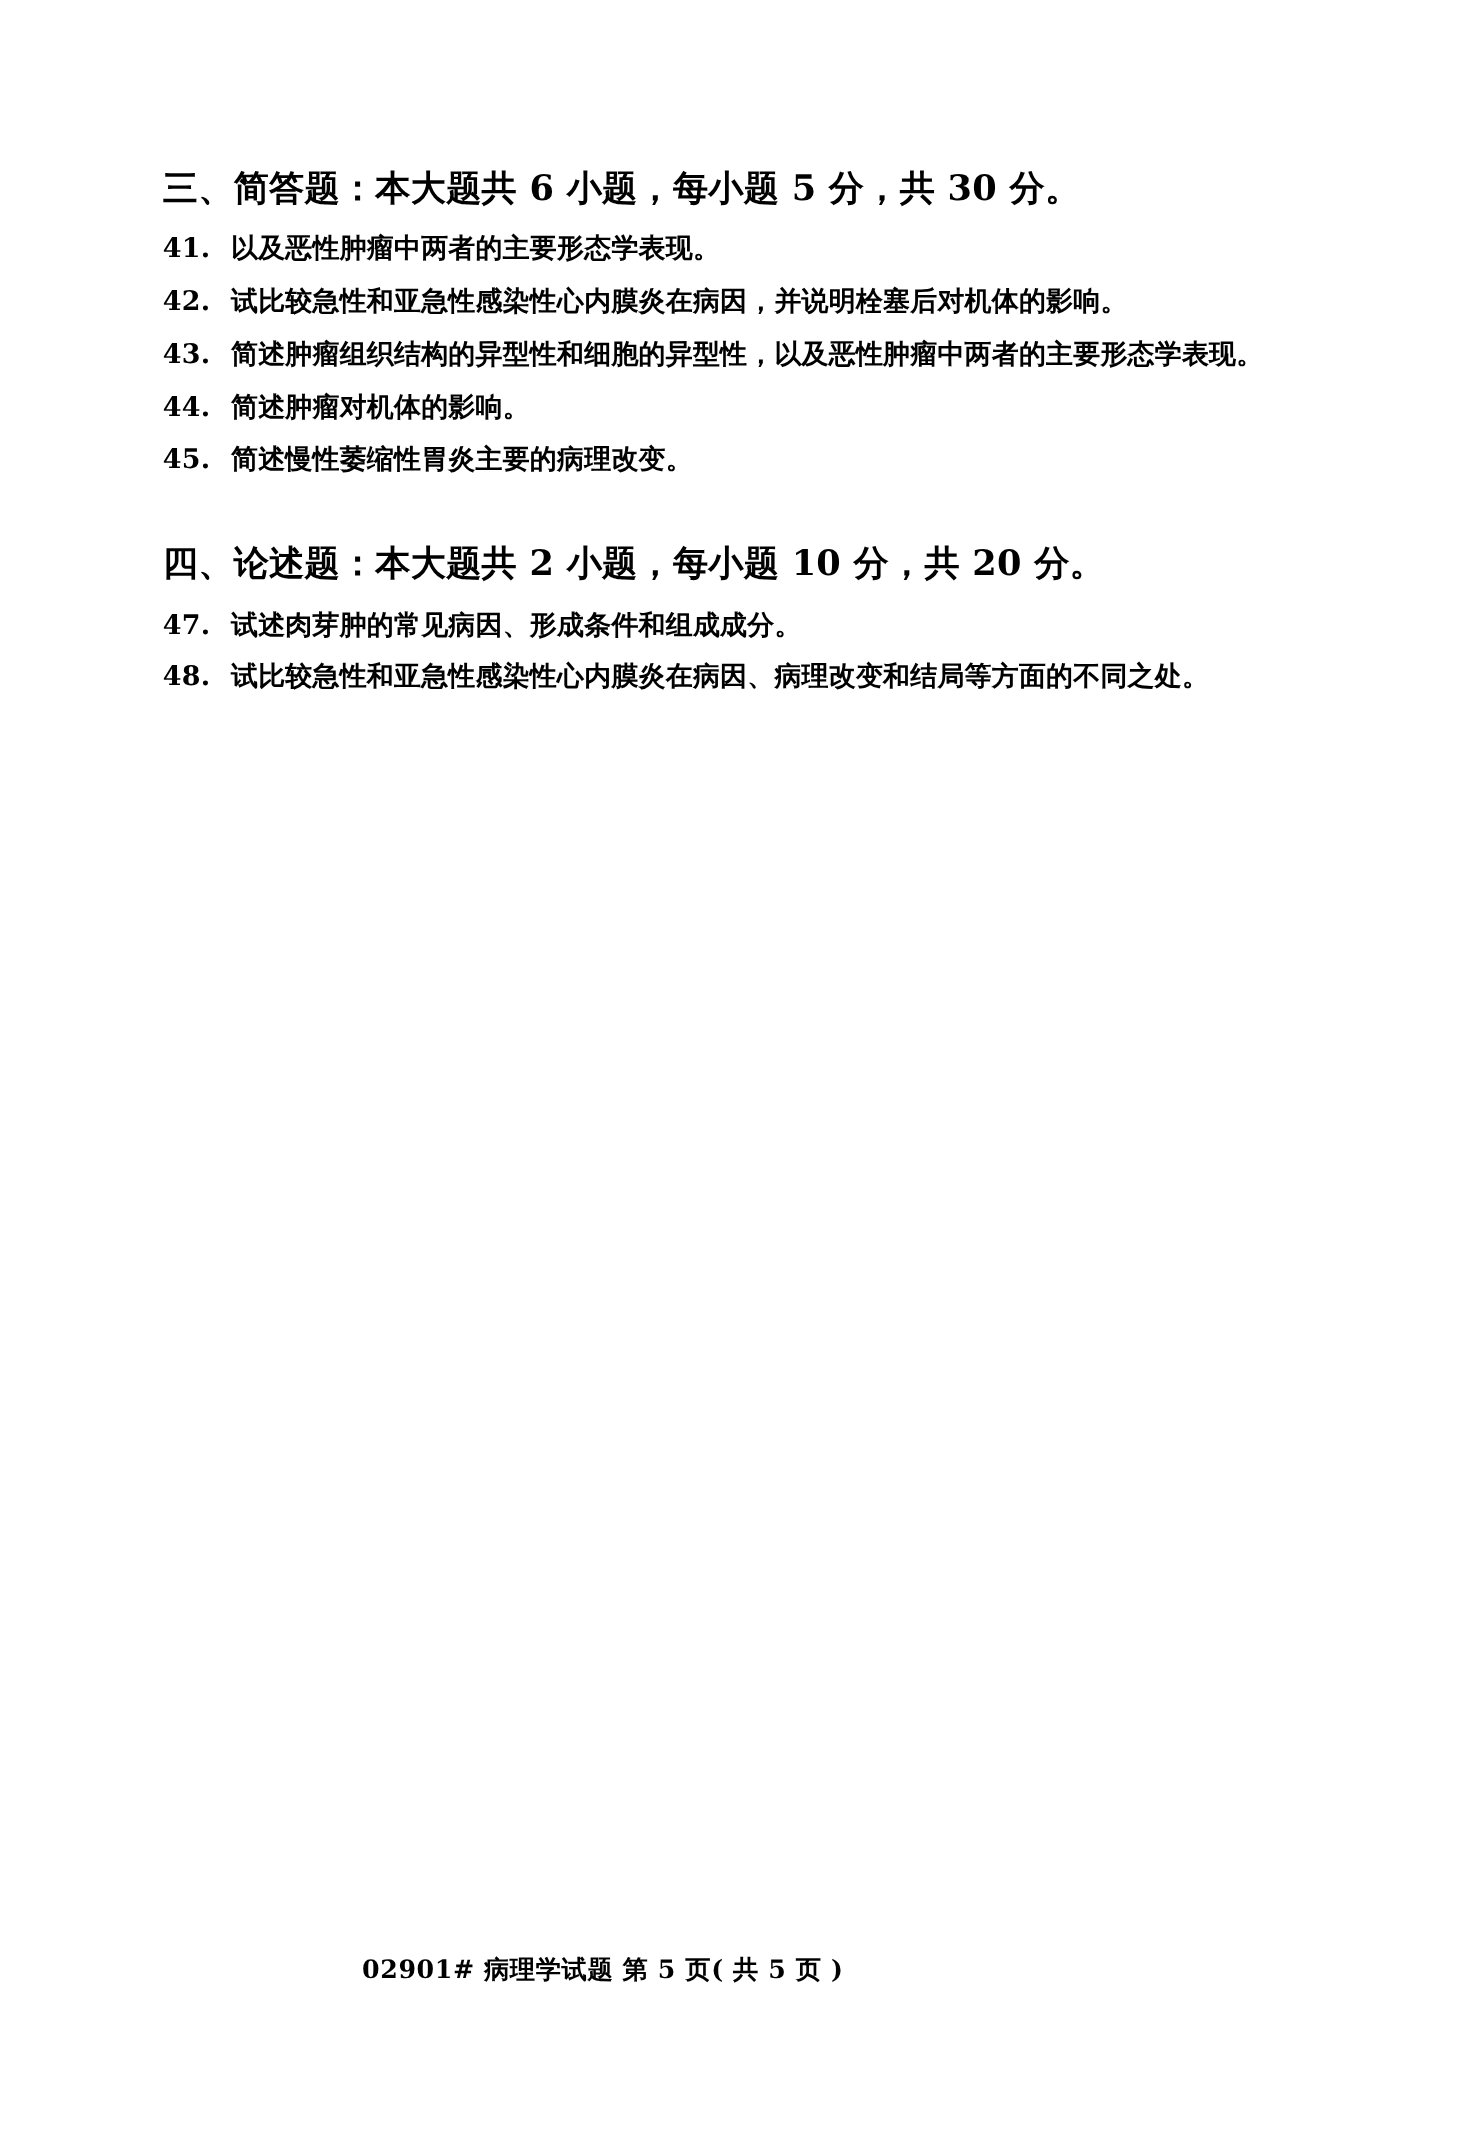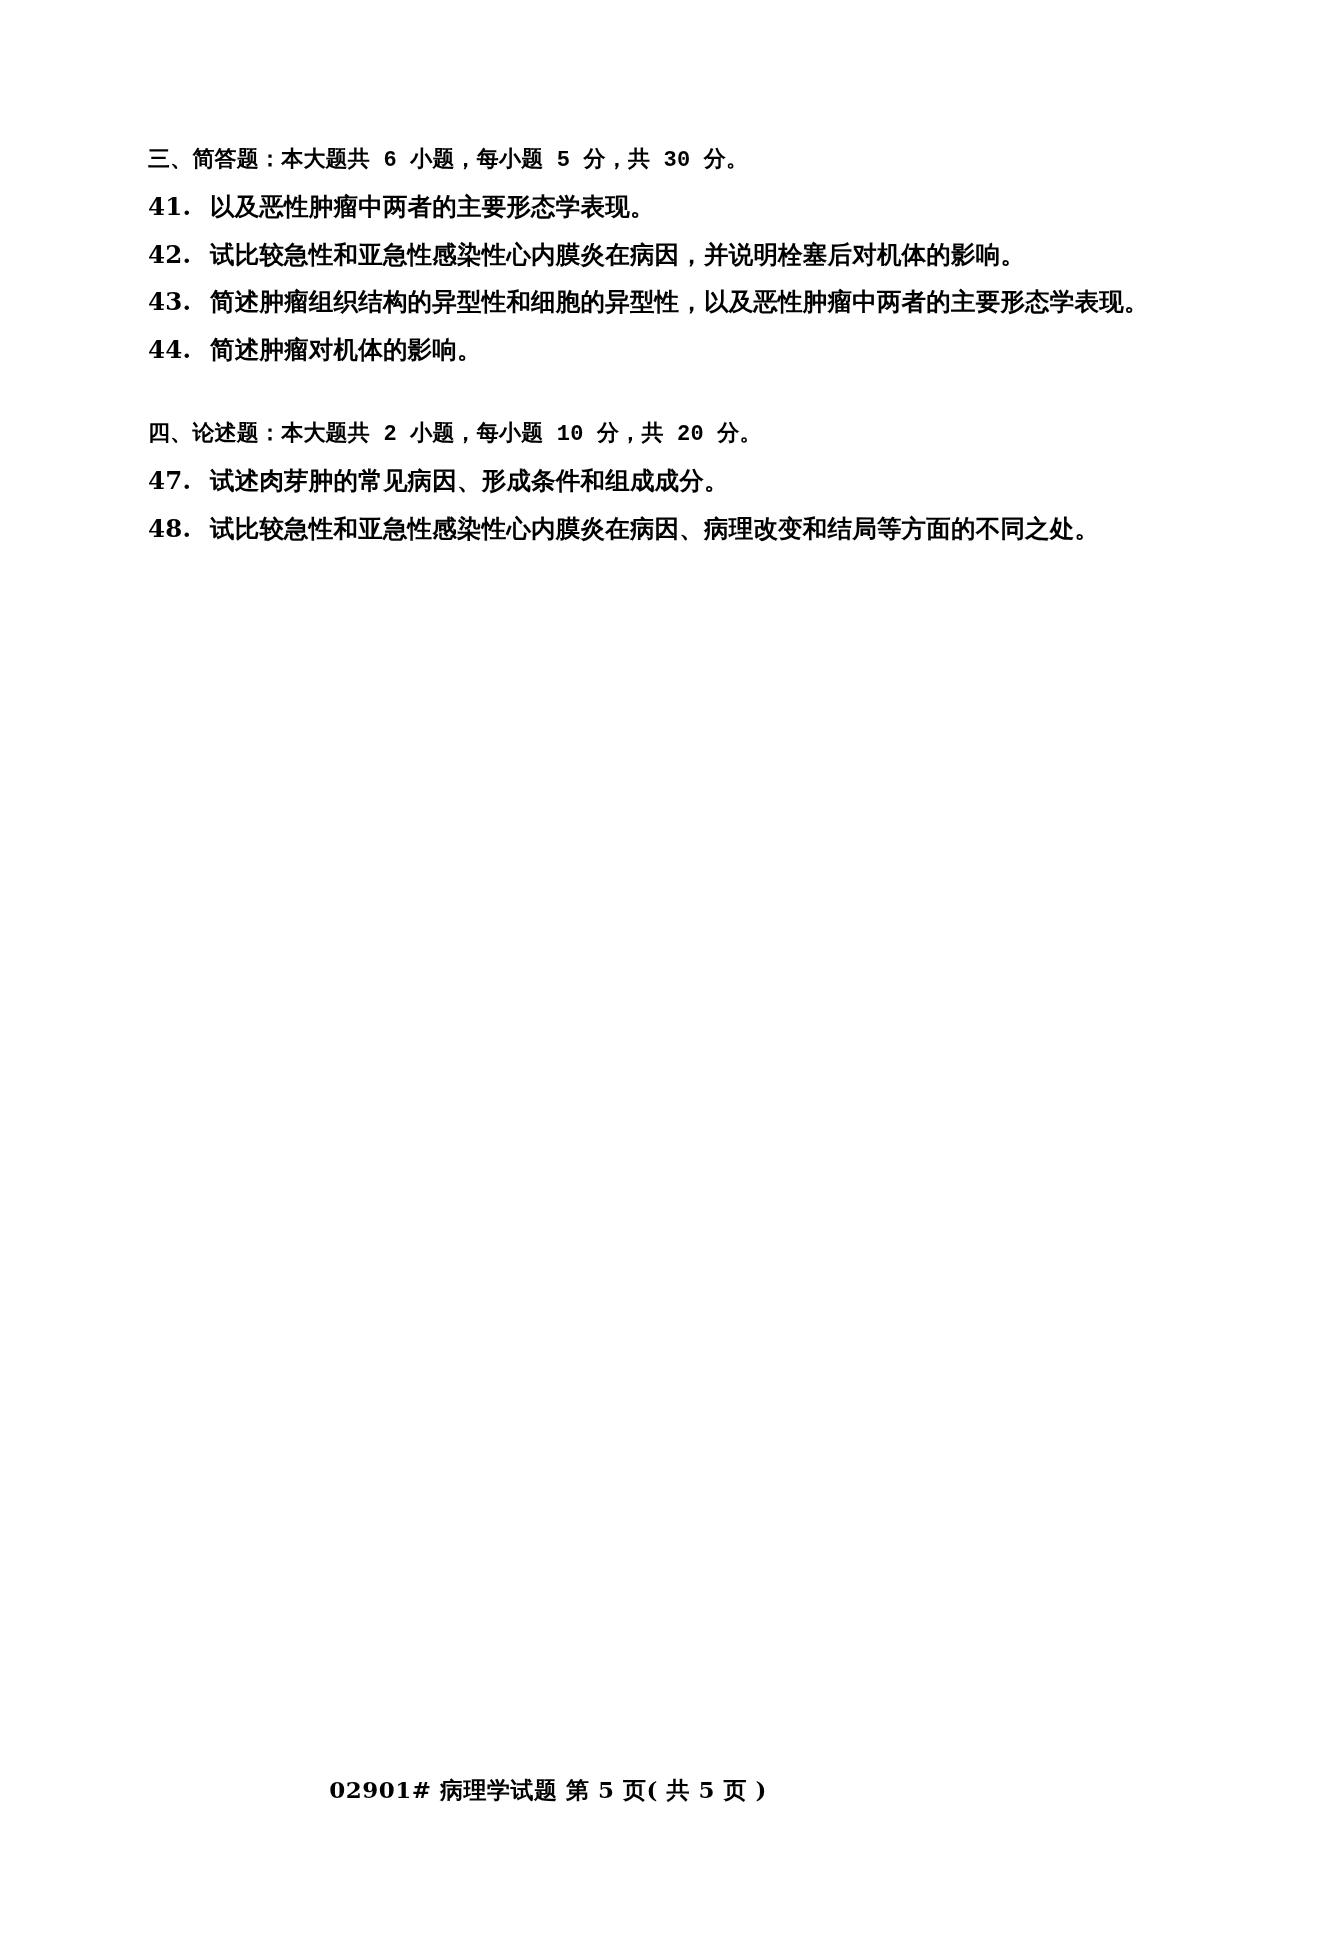--- a/index.html
+++ b/index.html
@@ -23,26 +23,25 @@
     height: 1957px;
     background: #ffffff;
   }
   .content {
     position: absolute;
     left: 148px;
     top: 140px;
     width: 1050px;
   }
   .section-heading {
-    font-size: 22px;
+    font-size: 32px;
     line-height: 1.95;
     letter-spacing: 0.2px;
     font-weight: 600;
     white-space: nowrap;
-    font-family: Liberation Mono, monospace;
   }
   .q-item {
     display: flex;
     align-items: flex-end;
     font-size: 24.5px;
     line-height: 1.95;
     letter-spacing: 0.2px;
     font-weight: 600;
   }
   .q-num {
@@ -91,20 +90,24 @@
     <div class="q-item">
       <span class="q-num">43.</span>
       <span class="q-text">简述肿瘤组织结构的异型性和细胞的异型性，以及恶性肿瘤中两者的主要形态学表现。</span>
     </div>
 
     <div class="q-item">
       <span class="q-num">44.</span>
       <span class="q-text">简述肿瘤对机体的影响。</span>
     </div>
 
+    <div class="q-item">
+      <span class="q-num">45.</span>
+      <span class="q-text">简述慢性萎缩性胃炎主要的病理改变。</span>
+    </div>
 
 
     <div class="gap"></div>
 
     <div class="section-heading">四、论述题：本大题共 2 小题，每小题 10 分，共 20 分。</div>
 
     <div class="q-item">
       <span class="q-num">47.</span>
       <span class="q-text">试述肉芽肿的常见病因、形成条件和组成成分。</span>
     </div>

